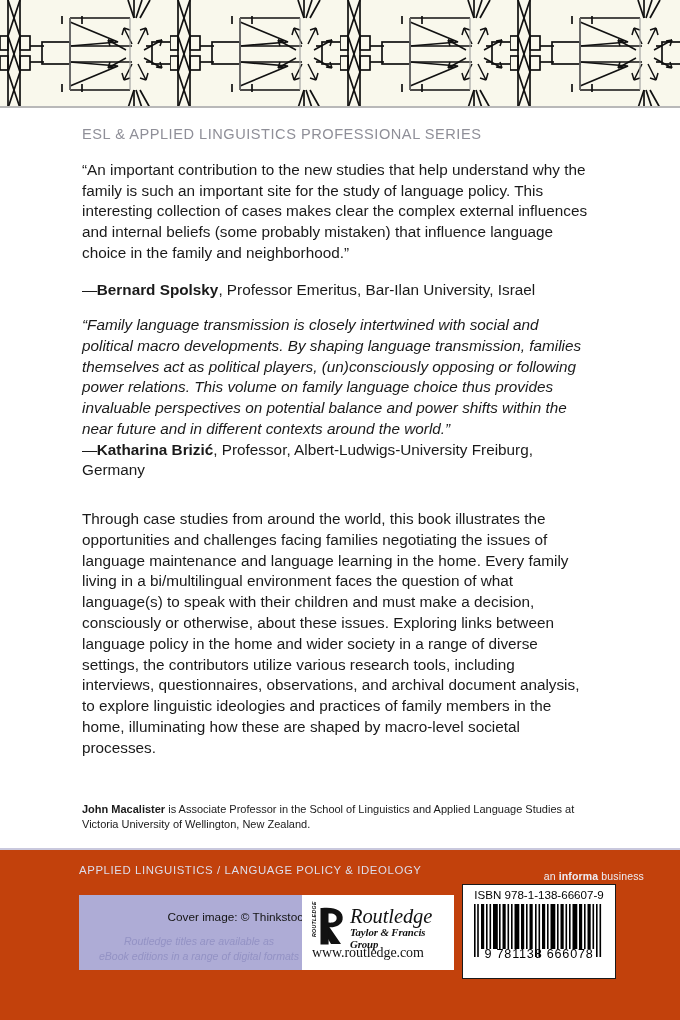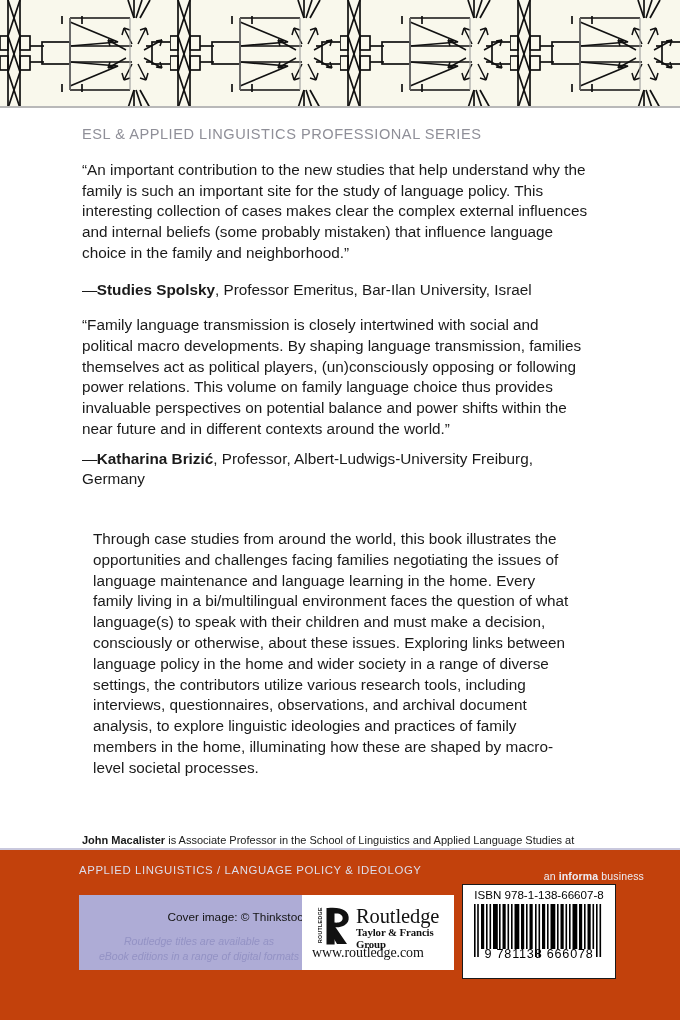--- a/index.html
+++ b/index.html
@@ -63,39 +63,39 @@
     white-space: nowrap;
   }
 
   .blurb {
     font-size: 15.3px;
     line-height: 1.355;
     color: #1a1a1a;
     margin: 0 0 16px 0;
     text-align: left;
   }
-  .blurb.second { margin-bottom: 9px; }
+  .blurb.second { margin-bottom: 0; font-style: italic; }
 
   .attribution {
     font-size: 15.3px;
     line-height: 1.355;
     color: #1a1a1a;
     margin: 0;
   }
   .attribution .dash { letter-spacing: -0.5px; }
   .attribution .who { font-weight: bold; }
 
   .gap-large { height: 28px; }
   .gap-small { height: 15px; }
 
   .description {
     font-size: 15.3px;
     line-height: 1.36;
     color: #1a1a1a;
-    margin: 11px;
+    margin: 0;
   }
 
   .bio {
     font-size: 11px;
     line-height: 1.355;
     color: #1a1a1a;
     margin: 0 0 15px 0;
   }
   .bio .name { font-weight: bold; }
   .bio:last-child { margin-bottom: 0; }
@@ -162,23 +162,24 @@
   .logo-box {
     position: absolute;
     left: 302px;
     top: 45px;
     width: 152px;
     height: 75px;
     background: #ffffff;
   }
   .logo-inner {
     position: absolute;
-    top: 11px; left: 15px;
+    top: 11px; left: 9px;
     display: flex;
-    align-items: center;
+    align-items: flex-start;
+    font-style: italic;
   }
   .logo-vert {
     font-size: 5.2px;
     font-weight: bold;
     letter-spacing: 0.35px;
     color: #111;
     writing-mode: vertical-rl;
     transform: rotate(180deg);
     height: 31px;
     line-height: 7px;
@@ -452,21 +453,21 @@
   </div>
   <div class="band-baseline"></div>
 </div>
 
 <div class="content">
   <div class="inner">
 
     <div class="series-title">ESL &amp; APPLIED LINGUISTICS PROFESSIONAL SERIES</div>
 
     <p class="blurb">“An important contribution to the new studies that help understand why the family is such an important site for the study of language policy. This interesting collection of cases makes clear the complex external influences and internal beliefs (some probably mistaken) that influence language choice in the family and neighborhood.”</p>
-    <p class="attribution"><span class="dash">—</span><span class="who">Studies Spolsky</span><span>, Professor Emeritus, Bar-Ilan University, Israel</span></p>
+    <p class="attribution"><span class="dash">—</span><span class="who">Bernard Spolsky</span><span>, Professor Emeritus, Bar-Ilan University, Israel</span></p>
 
     <div class="gap-small"></div>
 
     <p class="blurb second">“Family language transmission is closely intertwined with social and political macro developments. By shaping language transmission, families themselves act as political players, (un)consciously opposing or following power relations. This volume on family language choice thus provides invaluable perspectives on potential balance and power shifts within the near future and in different contexts around the world.”</p>
     <p class="attribution"><span class="dash">—</span><span class="who">Katharina Brizić</span><span>, Professor, Albert-Ludwigs-University Freiburg, Germany</span></p>
 
     <div class="gap-large"></div>
 
     <p class="description">Through case studies from around the world, this book illustrates the opportunities and challenges facing families negotiating the issues of language maintenance and language learning in the home. Every family living in a bi/multilingual environment faces the question of what language(s) to speak with their children and must make a decision, consciously or otherwise, about these issues. Exploring links between language policy in the home and wider society in a range of diverse settings, the contributors utilize various research tools, including interviews, questionnaires, observations, and archival document analysis, to explore linguistic ideologies and practices of family members in the home, illuminating how these are shaped by macro-level societal processes.</p>
 
@@ -503,21 +504,21 @@
       </div>
       <div class="logo-words">
         <div class="logo-name">Routledge</div>
         <div class="logo-tagline">Taylor &amp; Francis Group</div>
       </div>
     </div>
     <div class="logo-url">www.routledge.com</div>
   </div>
 
   <div class="barcode-box">
-    <div class="isbn-text">ISBN 978-1-138-66607-8</div>
+    <div class="isbn-text">ISBN 978-1-138-66607-9</div>
     <svg class="barcode-bars" viewBox="0 0 130 53" preserveAspectRatio="none">
       <g fill="#000">
         <rect x="0" y="0" width="1.6" height="53"></rect>
         <rect x="3.2" y="0" width="1.6" height="53"></rect>
         <rect x="7" y="0" width="3.2" height="45"></rect>
         <rect x="12" y="0" width="1.6" height="45"></rect>
         <rect x="15.5" y="0" width="1.6" height="45"></rect>
         <rect x="19" y="0" width="4.8" height="45"></rect>
         <rect x="25" y="0" width="1.6" height="45"></rect>
         <rect x="28.5" y="0" width="3.2" height="45"></rect>

